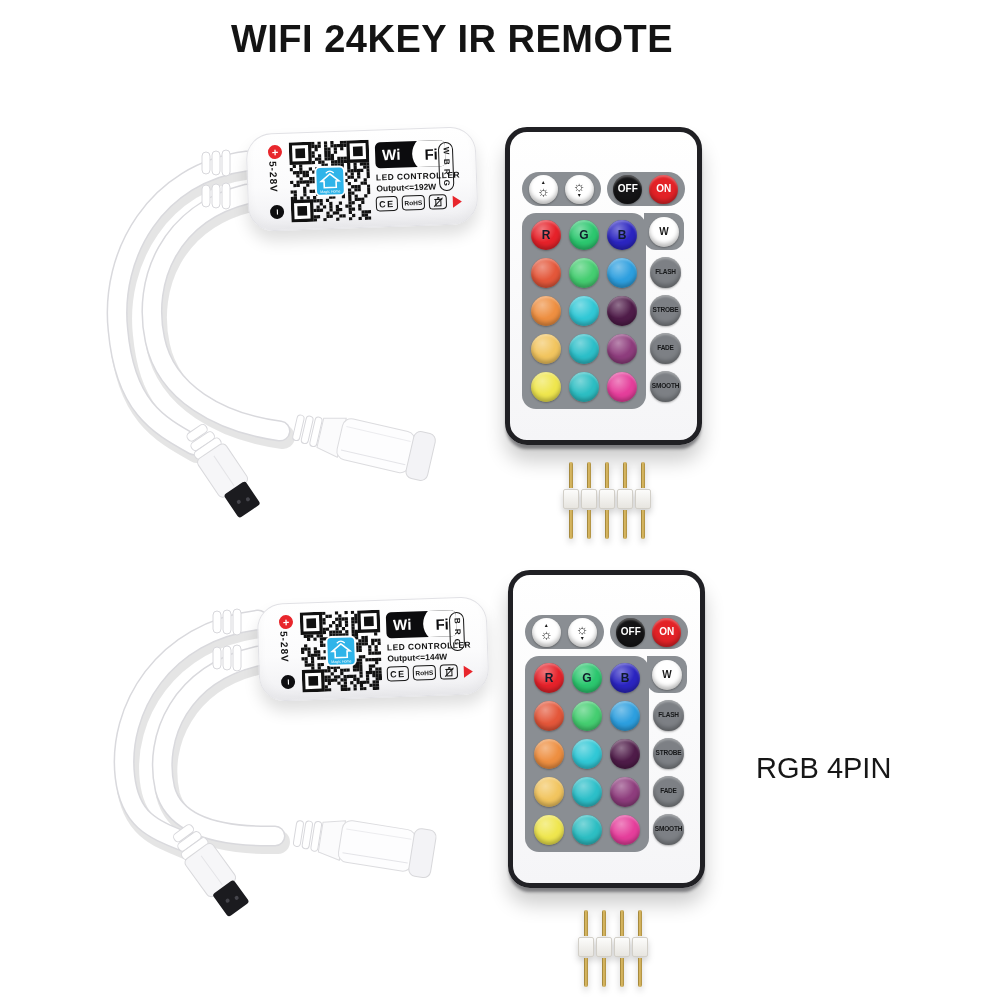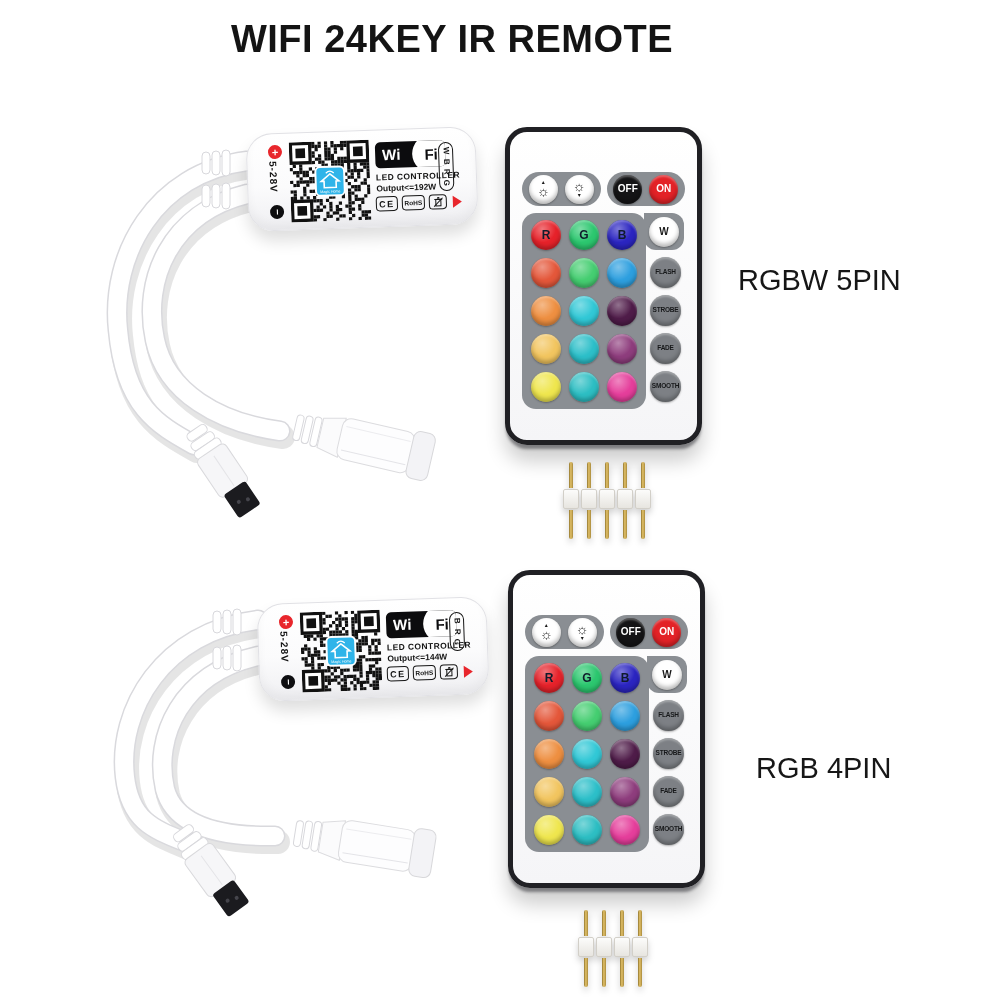--- a/index.html
+++ b/index.html
@@ -492,21 +492,20 @@
         <div class="pin-rod top"></div>
         <div class="pin-block"></div>
         <div class="pin-rod bottom"></div>
       </div>
       <div class="pin-col">
         <div class="pin-rod top"></div>
         <div class="pin-block"></div>
         <div class="pin-rod bottom"></div>
       </div>
     </div>
-  <div class="side-label" style="left:738px;top:264px">RGBW 5PIN</div>
 
   <svg class="cables" style="left:55px;top:565px" width="420" height="430" viewBox="0 0 420 430">
     <defs>
       <path id="p2a" d="M 203,55 C 108,66 62,145 70,212 C 75,255 98,264 128,276"></path>
       <path id="p2b" d="M 203,91 C 126,108 98,172 110,224 C 120,262 168,272 220,271"></path>
     </defs>
     <use href="#p2a" class="cable-sh"></use>
       <use href="#p2b" class="cable-sh"></use>
     <use href="#p2a" class="cable-out"></use>
       <use href="#p2b" class="cable-out"></use>

